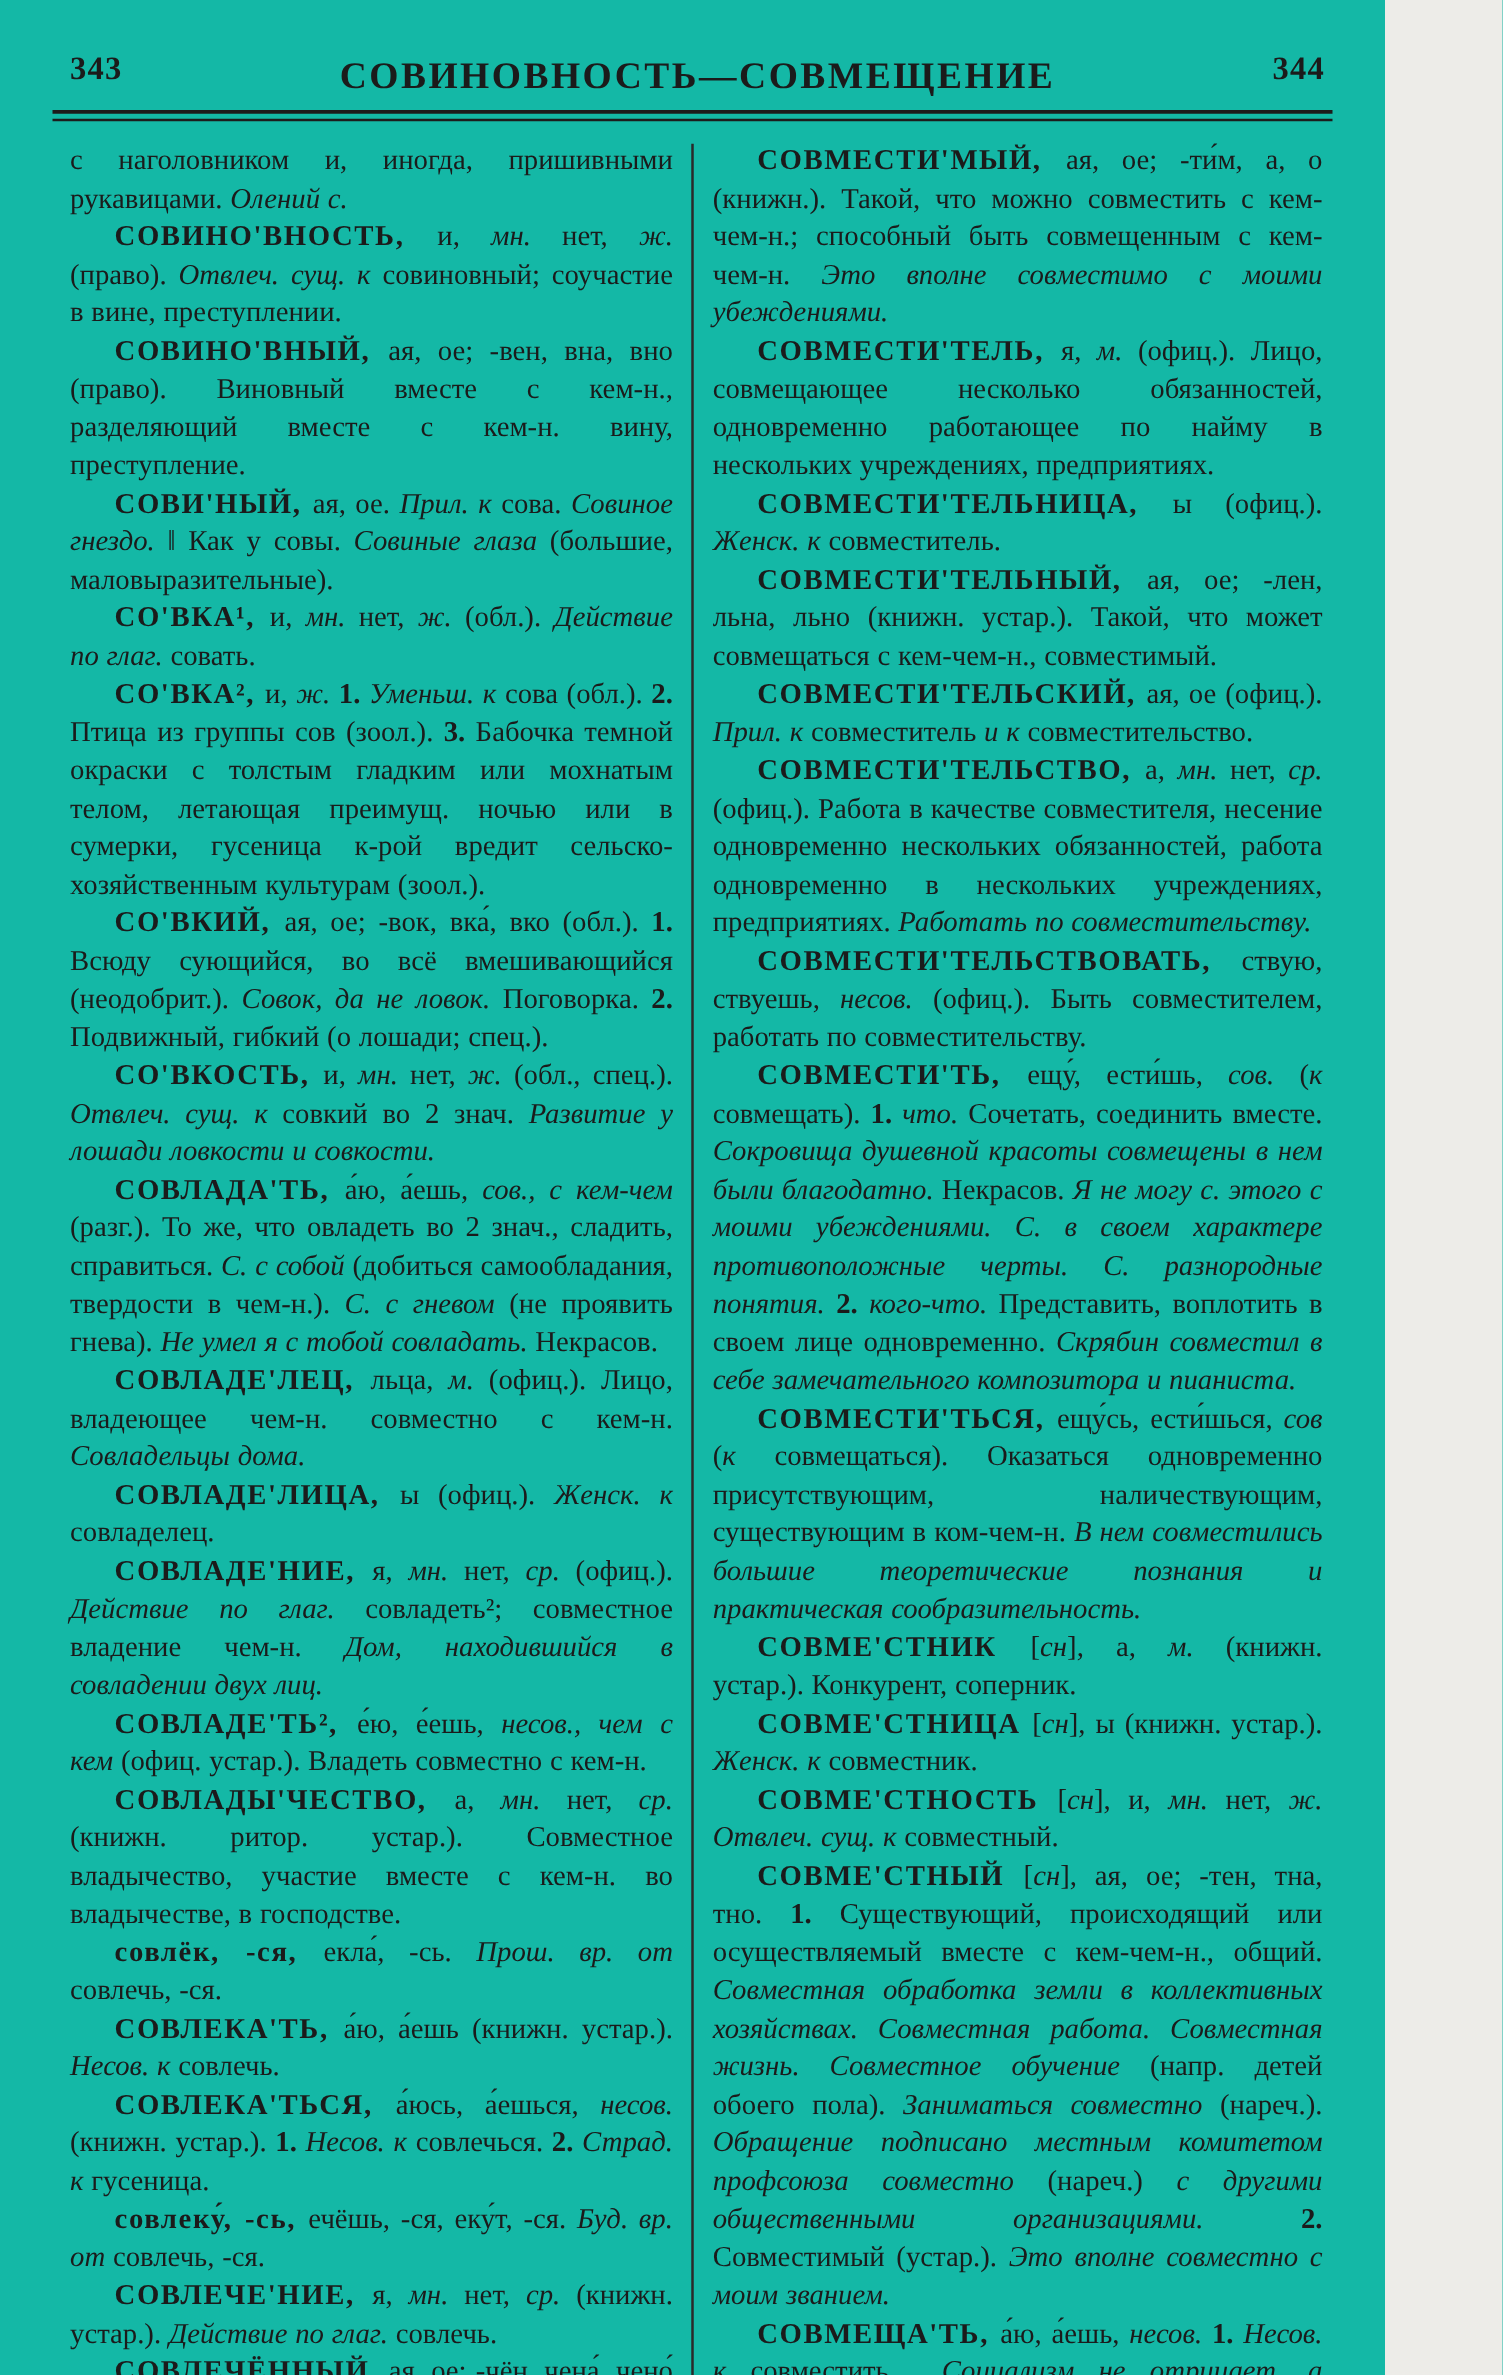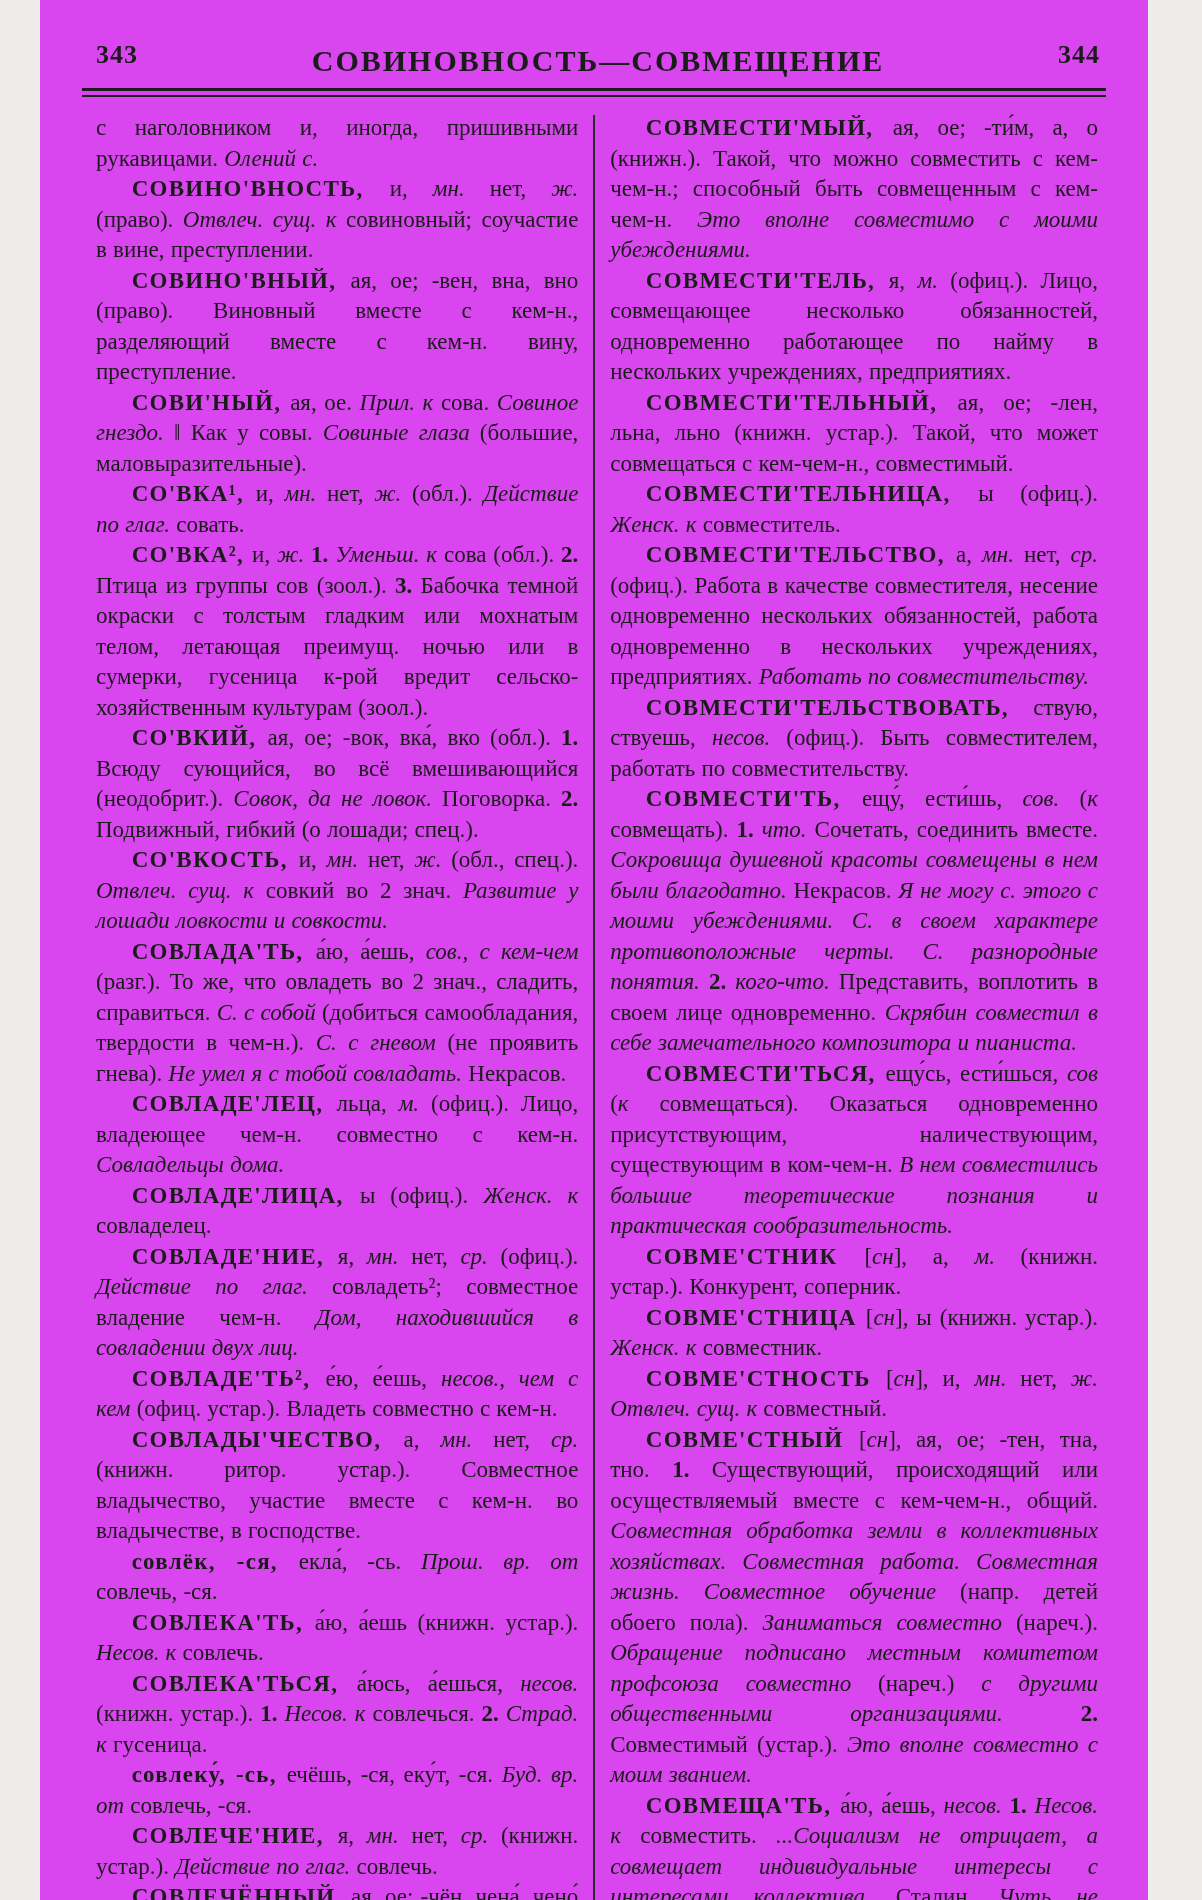--- a/index.html
+++ b/index.html
@@ -6,23 +6,22 @@
   body {
     width:1202px; height:1900px;
     background:#edece8;
     font-family:"Liberation Serif", serif;
     color:#1b1b1b;
     -webkit-font-smoothing:antialiased;
   }
   .page {
     position:relative;
     width:1108px; height:1900px;
-    background:#d946ef;
+    background:#14b8a6;
     overflow:hidden;
-    margin-left:40px;
   }
   .page-header {
     position:relative;
     height:46px;
     margin:40px 46px 0 54px;
   }
   .pagenum {
     position:absolute; top:0;
     font-weight:bold; font-size:26px; letter-spacing:1px;
   }
@@ -98,22 +97,23 @@
         <p class="entry"><span class="h">СОВЛЕКА'ТЬ, </span><span>а́ю, а́ешь (книжн. устар.). </span><span class="i">Несов. к</span><span> совлечь.</span></p>
         <p class="entry"><span class="h">СОВЛЕКА'ТЬСЯ, </span><span>а́юсь, а́ешься, </span><span class="i">несов.</span><span> (книжн. устар.). </span><span class="b">1.</span><span> </span><span class="i">Несов. к</span><span> совлечься. </span><span class="b">2.</span><span> </span><span class="i">Страд. к</span><span> гусеница.</span></p>
         <p class="entry"><span class="h">совлеку́, -сь, </span><span>ечёшь, -ся, еку́т, -ся. </span><span class="i">Буд. вр. от</span><span> совлечь, -ся.</span></p>
         <p class="entry"><span class="h">СОВЛЕЧЕ'НИЕ, </span><span>я, </span><span class="i">мн.</span><span> нет, </span><span class="i">ср.</span><span> (книжн. устар.). </span><span class="i">Действие по глаг.</span><span> совлечь.</span></p>
         <p class="entry"><span class="h">СОВЛЕЧЁННЫЙ, </span><span>ая, ое; -чён, чена́, чено́ (книжн. устар.). </span><span class="i">Прич. страд. прош. вр. от</span><span> совлечь.</span></p>
       </section>
     <div class="col-rule"></div>
     <section class="col right" id="col-right">
         <p class="entry"><span class="h">СОВМЕСТИ'МЫЙ, </span><span>ая, ое; -ти́м, а, о (книжн.). Такой, что можно совместить с кем-чем-н.; способный быть совмещенным с кем-чем-н. </span><span class="i">Это вполне совместимо с моими убеждениями.</span></p>
         <p class="entry"><span class="h">СОВМЕСТИ'ТЕЛЬ, </span><span>я, </span><span class="i">м.</span><span> (офиц.). Лицо, совмещающее несколько обязанностей, одновременно работающее по найму в нескольких учреждениях, предприятиях.</span></p>
+        <p class="entry"><span class="h">СОВМЕСТИ'ТЕЛЬНИЦА, </span><span>ы (офиц.). </span><span class="i">Женск. к</span><span> совместитель.</span></p>
         <p class="entry"><span class="h">СОВМЕСТИ'ТЕЛЬНЫЙ, </span><span>ая, ое; -лен, льна, льно (книжн. устар.). Такой, что может совмещаться с кем-чем-н., совместимый.</span></p>
-        <p class="entry"><span class="h">СОВМЕСТИ'ТЕЛЬНИЦА, </span><span>ы (офиц.). </span><span class="i">Женск. к</span><span> совместитель.</span></p>
+        <p class="entry"><span class="h">СОВМЕСТИ'ТЕЛЬСКИЙ, </span><span>ая, ое (офиц.). </span><span class="i">Прил. к</span><span> совместитель </span><span class="i">и к</span><span> совместительство.</span></p>
         <p class="entry"><span class="h">СОВМЕСТИ'ТЕЛЬСТВО, </span><span>а, </span><span class="i">мн.</span><span> нет, </span><span class="i">ср.</span><span> (офиц.). Работа в качестве совместителя, несение одновременно нескольких обязанностей, работа одновременно в нескольких учреждениях, предприятиях. </span><span class="i">Работать по совместительству.</span></p>
         <p class="entry"><span class="h">СОВМЕСТИ'ТЕЛЬСТВОВАТЬ, </span><span>ствую, ствуешь, </span><span class="i">несов.</span><span> (офиц.). Быть совместителем, работать по совместительству.</span></p>
         <p class="entry"><span class="h">СОВМЕСТИ'ТЬ, </span><span>ещу́, ести́шь, </span><span class="i">сов.</span><span> (</span><span class="i">к</span><span> совмещать). </span><span class="b">1.</span><span> </span><span class="i">что.</span><span> Сочетать, соединить вместе. </span><span class="i">Сокровища душевной красоты совмещены в нем были благодатно.</span><span> Некрасов. </span><span class="i">Я не могу с. этого с моими убеждениями. С. в своем характере противоположные черты. С. разнородные понятия.</span><span> </span><span class="b">2.</span><span> </span><span class="i">кого-что.</span><span> Представить, воплотить в своем лице одновременно. </span><span class="i">Скрябин совместил в себе замечательного композитора и пианиста.</span></p>
         <p class="entry"><span class="h">СОВМЕСТИ'ТЬСЯ, </span><span>ещу́сь, ести́шься, </span><span class="i">сов</span><span> (</span><span class="i">к</span><span> совмещаться). Оказаться одновременно присутствующим, наличествующим, существующим в ком-чем-н. </span><span class="i">В нем совместились большие теоретические познания и практическая сообразительность.</span></p>
         <p class="entry"><span class="h">СОВМЕ'СТНИК </span><span>[</span><span class="i">сн</span><span>], а, </span><span class="i">м.</span><span> (книжн. устар.). Конкурент, соперник.</span></p>
         <p class="entry"><span class="h">СОВМЕ'СТНИЦА </span><span>[</span><span class="i">сн</span><span>], ы (книжн. устар.). </span><span class="i">Женск. к</span><span> совместник.</span></p>
         <p class="entry"><span class="h">СОВМЕ'СТНОСТЬ </span><span>[</span><span class="i">сн</span><span>], и, </span><span class="i">мн.</span><span> нет, </span><span class="i">ж.</span><span> </span><span class="i">Отвлеч. сущ. к</span><span> совместный.</span></p>
         <p class="entry"><span class="h">СОВМЕ'СТНЫЙ </span><span>[</span><span class="i">сн</span><span>], ая, ое; -тен, тна, тно. </span><span class="b">1.</span><span> Существующий, происходящий или осуществляемый вместе с кем-чем-н., общий. </span><span class="i">Совместная обработка земли в коллективных хозяйствах. Совместная работа. Совместная жизнь. Совместное обучение</span><span> (напр. детей обоего пола). </span><span class="i">Заниматься совместно</span><span> (нареч.). </span><span class="i">Обращение подписано местным комитетом профсоюза совместно</span><span> (нареч.) </span><span class="i">с другими общественными организациями.</span><span> </span><span class="b">2.</span><span> Совместимый (устар.). </span><span class="i">Это вполне совместно с моим званием.</span></p>
         <p class="entry"><span class="h">СОВМЕЩА'ТЬ, </span><span>а́ю, а́ешь, </span><span class="i">несов.</span><span> </span><span class="b">1.</span><span> </span><span class="i">Несов. к</span><span> совместить. </span><span class="i">...Социализм не отрицает, а совмещает индивидуальные интересы с интересами коллектива.</span><span> Сталин. </span><span class="i">Чуть не полмира в себе совмещая, Русь широко протянулась, родная!</span><span> Некрасов. </span><span class="b">2.</span><span> </span><span class="i">что</span><span> и (разг.) </span></p>
       </section>

